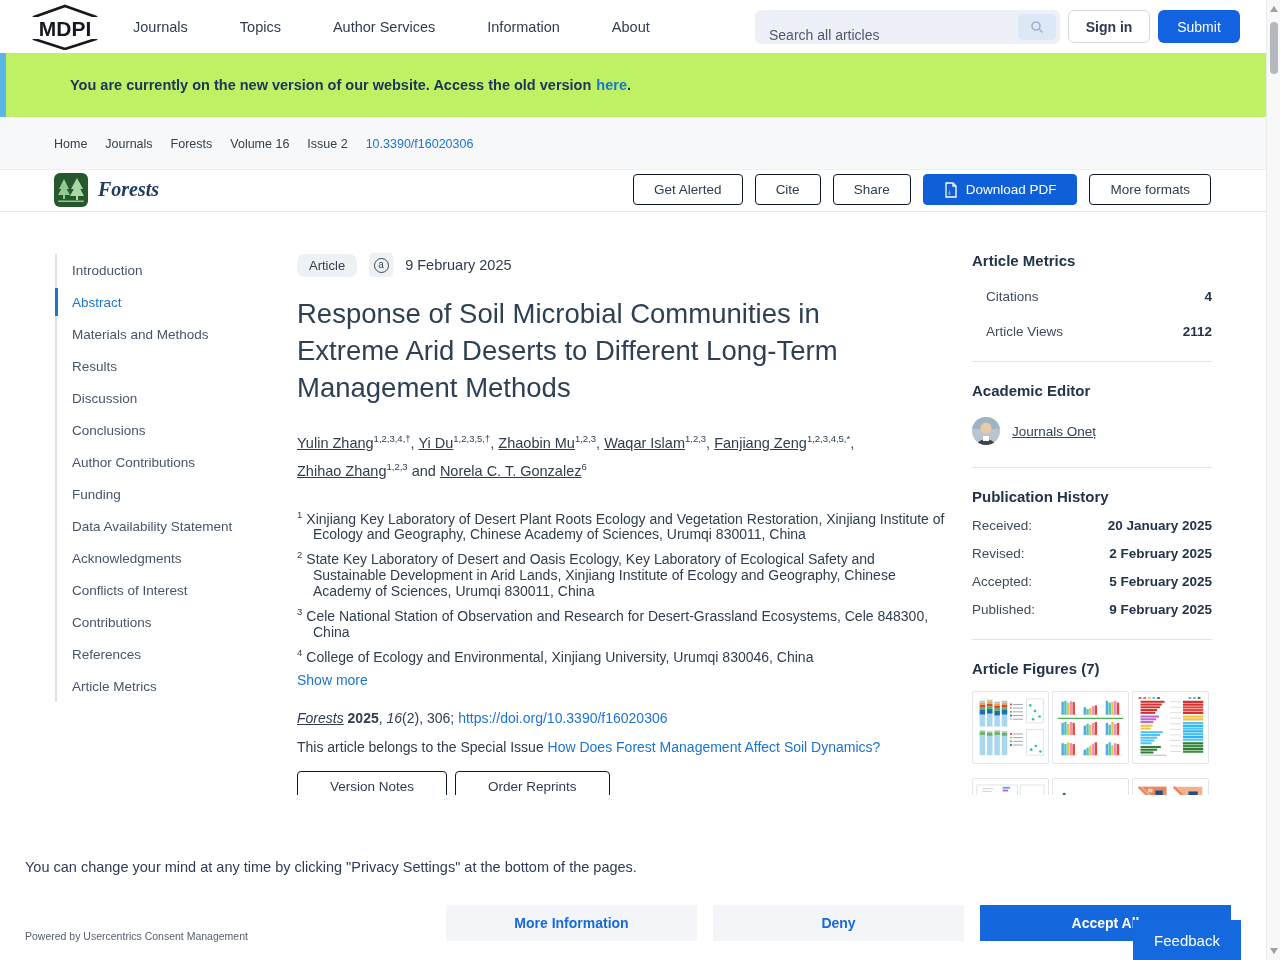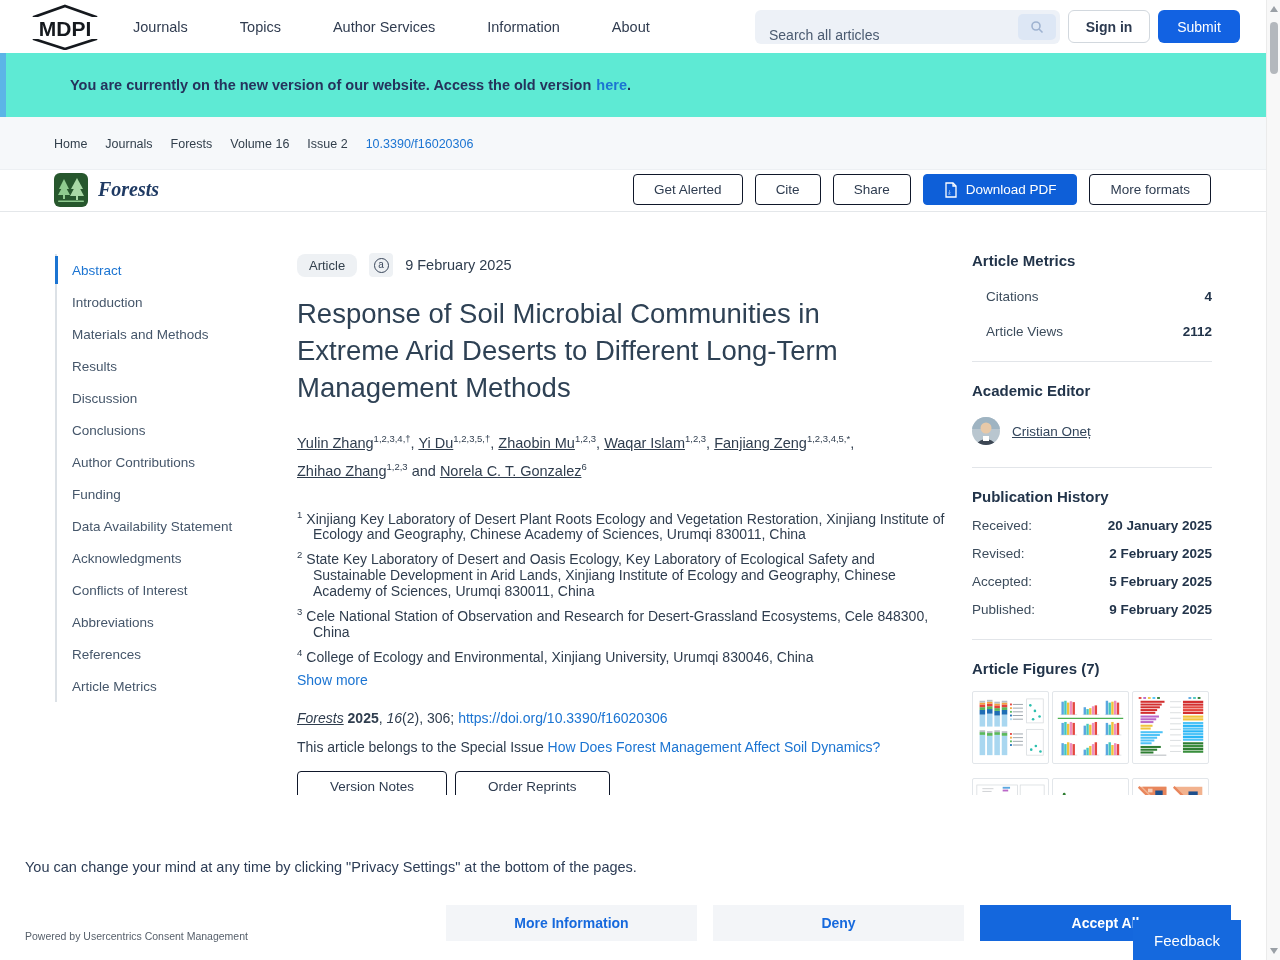--- a/index.html
+++ b/index.html
@@ -12,21 +12,21 @@
   .topnav { position:absolute; left:133px; top:0; height:53px; display:flex; align-items:center; gap:52px; }
   .topnav .nav-item { font-size:14.5px; color:#303c50; cursor:pointer; white-space:nowrap; }
   .search-wrap { position:absolute; left:755px; top:10px; width:305px; height:34px; background:#edf1f7; border-radius:6px; }
   .search-wrap input { position:absolute; left:0; top:0; width:260px; height:50px; background:transparent; border:none; outline:none; padding:0 0 0 14px; font-size:14px; color:#3a485c; font-family:"Liberation Sans", sans-serif; }
   .search-wrap input::placeholder { color:#4a5a70; opacity:1; }
   .search-btn { position:absolute; right:4px; top:4px; width:38px; height:26px; background:#dde7f5; border-radius:5px; display:flex; align-items:center; justify-content:center; cursor:pointer; }
   .signin-btn { position:absolute; left:1068px; top:10px; width:82px; height:33px; background:#fff; border:1px solid #d2d8de; border-radius:6px; font-size:14px; color:#2c3a50; display:flex; align-items:center; justify-content:center; cursor:pointer;font-weight:bold; }
   .submit-btn { position:absolute; left:1158px; top:10px; width:82px; height:33px; background:#1262e2; border:none; border-radius:6px; font-size:14px; color:#fff; display:flex; align-items:center; justify-content:center; cursor:pointer; }
 
   
-  .notice { position:absolute; top:53px; left:0; width:1280px; height:64px; background:#5eead4; }
+  .notice { position:absolute; top:53px; left:0; width:1280px; height:64px; background:#bef264; }
   .notice-accent { position:absolute; left:0; top:0; width:6px; height:64px; background:#5cb5e7; }
   .notice-text { position:absolute; left:70px; top:0; height:64px; display:flex; align-items:center; font-size:14.5px; font-weight:bold; color:#25335c; }
   .notice-text a { color:#1b74d2; text-decoration:none; margin-left:5px; cursor:pointer; }
 
   
   .crumbbar { position:absolute; top:117px; left:0; width:1280px; height:53px; background:#f6f8fa; border-bottom:1px solid #edf0f3; }
   .crumbs { position:absolute; left:54px; top:0; height:53px; display:flex; align-items:center; gap:18px; font-size:12.5px; color:#33404d; }
   .crumbs .crumb { cursor:pointer; }
   .crumbs .crumb-doi { color:#1b74d2; cursor:pointer; }
 
@@ -178,32 +178,32 @@
           <path d="M9 1 v3 h3" fill="none" stroke="#ffffff" stroke-width="1.3"></path>
           <text x="4" y="12" font-size="6" fill="#ffffff" font-family="Liberation Sans, sans-serif">⤓</text>
         </svg>
         <span>Download PDF</span>
       </button>
       <button class="btn">More formats</button>
     </div>
   </div>
 
   <div class="sidebar">
+    <div class="side-item">Introduction</div>
     <div class="side-item active">Abstract</div>
-    <div class="side-item">Introduction</div>
     <div class="side-item">Materials and Methods</div>
     <div class="side-item">Results</div>
     <div class="side-item">Discussion</div>
     <div class="side-item">Conclusions</div>
     <div class="side-item">Author Contributions</div>
     <div class="side-item">Funding</div>
     <div class="side-item">Data Availability Statement</div>
     <div class="side-item">Acknowledgments</div>
     <div class="side-item">Conflicts of Interest</div>
-    <div class="side-item">Abbreviations</div>
+    <div class="side-item">Contributions</div>
     <div class="side-item">References</div>
     <div class="side-item">Article Metrics</div>
   </div>
 
   <div class="center">
     <div class="meta-row">
       <span class="badge">Article</span>
       <span class="oa-icon">
           <span class="oa-glyph">a</span>
         </span>
@@ -268,21 +268,21 @@
             </clipPath>
           </defs>
         <g clip-path="url(#avclip)">
           <rect width="28" height="28" fill="#b9c6cf"></rect>
           <rect width="28" height="12" fill="#9fb4c2"></rect>
           <circle cx="14" cy="11" r="5.5" fill="#e8c9a8"></circle>
           <path d="M3 28 Q14 16 25 28 Z" fill="#3c4653"></path>
           <path d="M11 19 h6 v5 h-6 z" fill="#ffffff"></path>
         </g>
       </svg>
-      <a>Cristian Oneț</a>
+      <a>Journals Oneț</a>
     </div>
     <hr class="divider">
 
     <div class="r-heading">Publication History</div>
     <div style="margin-top:8px;">
       <div class="hist-row">
         <span class="lab">Received:</span>
         <span class="val">20 January 2025</span>
       </div>
       <div class="hist-row">

